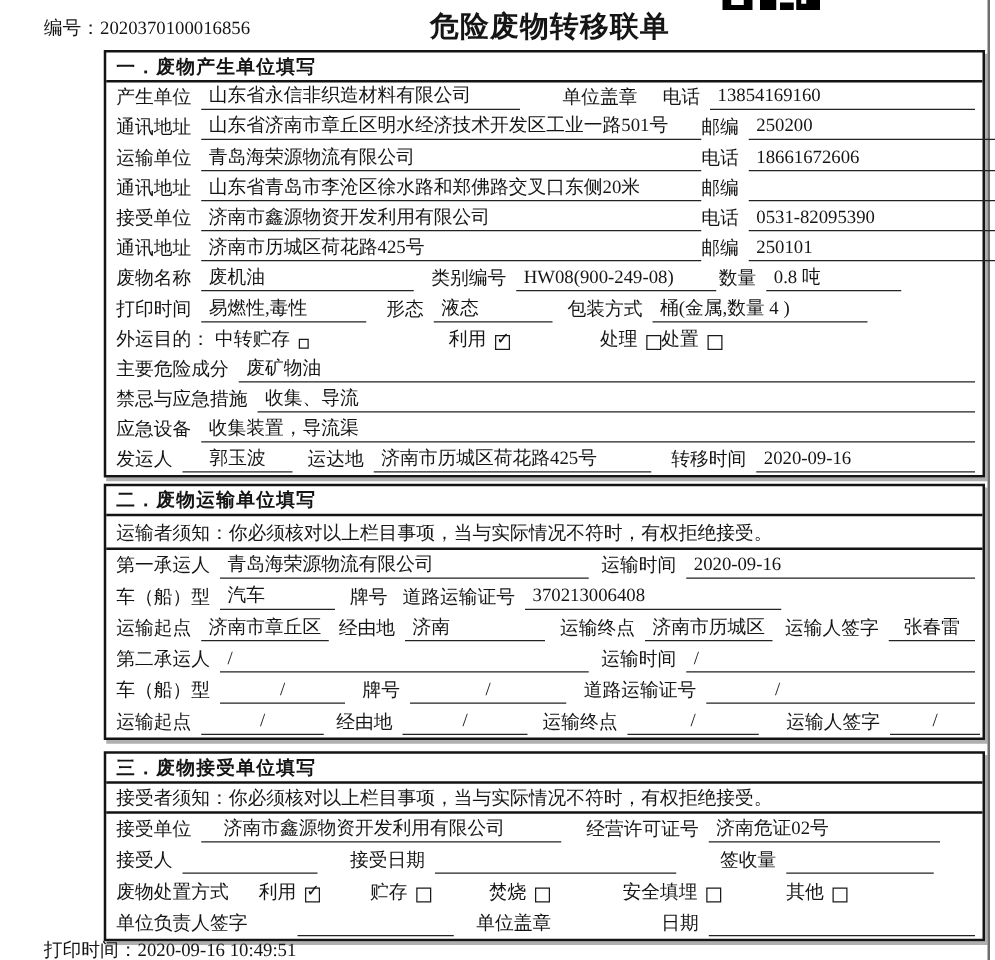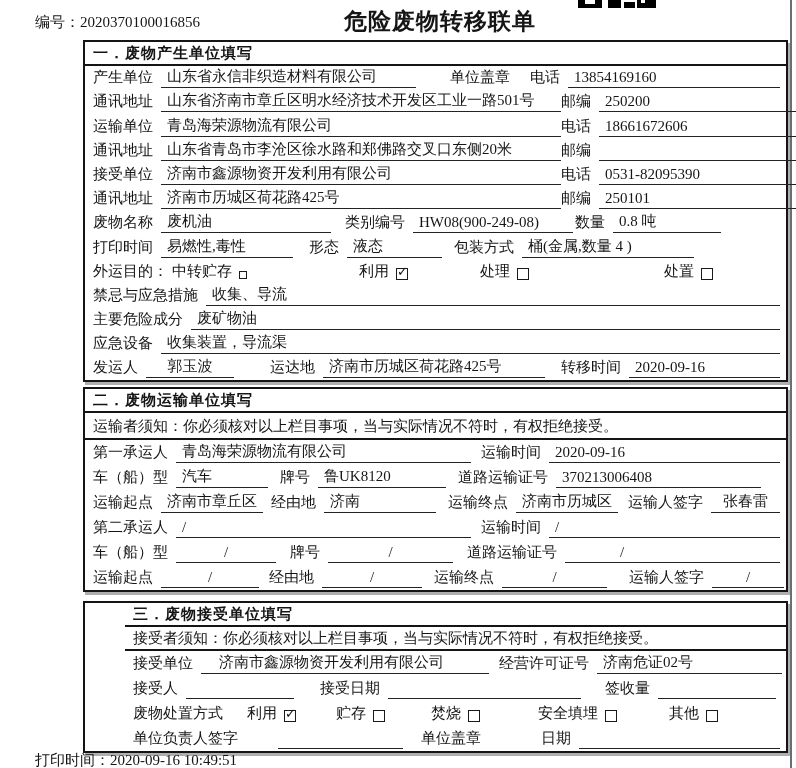--- a/index.html
+++ b/index.html
@@ -48,21 +48,21 @@
   .cb {
     display: inline-block; width: 12px; height: 12px;
     border: 1.5px solid #1a1a1a; margin: 0 0 4px 7px; position: relative; flex: none;
   }
   .cb.small { width: 8px; height: 8px; border-width: 1px; margin-bottom: 5px; }
   .cb.checked::after {
     content: "\2713"; position: absolute; left: 0px; top: -5px;
     font-family: "DejaVu Sans", sans-serif; font-size: 13px; font-weight: bold; color: #111;
   }
   .s2 { margin-top: 5px; }
-  .s3 { margin-top: 9px; padding-left: 40px; }
+  .s3 { margin-top: 9px; }
   .footer { position: absolute; left: 35px; top: 751px; white-space: nowrap; }
 </style>
 </head>
 <body>
 
 <div class="serial"><span>编号：</span><span>2020370100016856</span></div>
 <div class="form-title">危险废物转移联单</div>
 <div class="stamp-artifact">
   <span class="b" style="left:0;top:0;width:24px;height:8px"></span>
   <span class="w" style="left:7px;top:0;width:10px;height:4px"></span>
@@ -140,43 +140,43 @@
     </div>
 
     <div class="row">
       <span class="lbl">外运目的：</span>
       <span class="lbl" style="margin-left:4px">中转贮存</span>
       <span class="cb small"></span>
       <span class="lbl" style="margin-left:112px">利用</span>
       <span class="cb checked"></span>
       <span class="lbl" style="margin-left:72px">处理</span>
       <span class="cb"></span>
-      <span class="lbl" style="margin-left:135px">处置</span>
-      <span class="cb"></span>
+      <span class="lbl" style="">处置</span>
+      <span class="cb"></span>
+    </div>
+
+    <div class="row">
+      <span class="lbl">主要危险成分</span>
+      <span class="val grow">废矿物油</span>
     </div>
 
     <div class="row">
       <span class="lbl">禁忌与应急措施</span>
       <span class="val grow">收集、导流</span>
     </div>
 
     <div class="row">
-      <span class="lbl">主要危险成分</span>
-      <span class="val grow">废矿物油</span>
-    </div>
-
-    <div class="row">
       <span class="lbl">应急设备</span>
       <span class="val grow">收集装置，导流渠</span>
     </div>
 
     <div class="row">
       <span class="lbl">发运人</span>
       <span class="val c" style="width:88px">郭玉波</span>
-      <span class="lbl" style="margin-left:36px">运达地</span>
+      <span class="lbl" style="margin-left:12px">运达地</span>
       <span class="val" style="width:222px">济南市历城区荷花路425号</span>
       <span class="lbl" style="margin-left:16px">转移时间</span>
       <span class="val grow">2020-09-16</span>
     </div>
   </div>
 
   <div class="sec-box s2">
     <div class="sec-head">二．废物运输单位填写</div>
     <div class="notice-row">运输者须知：你必须核对以上栏目事项，当与实际情况不符时，有权拒绝接受。</div>
 
@@ -184,21 +184,20 @@
       <span class="lbl">第一承运人</span>
       <span class="val" style="width:295px">青岛海荣源物流有限公司</span>
       <span class="lbl" style="margin-left:10px">运输时间</span>
       <span class="val grow">2020-09-16</span>
     </div>
 
     <div class="row">
       <span class="lbl">车（船）型</span>
       <span class="val" style="width:92px">汽车</span>
       <span class="lbl" style="margin-left:12px">牌号</span>
-      <span class="val" style="width:128px">鲁UK8120</span>
       <span class="lbl" style="margin-left:12px">道路运输证号</span>
       <span class="val" style="width:205px">370213006408</span>
     </div>
 
     <div class="row">
       <span class="lbl">运输起点</span>
       <span class="val" style="width:102px">济南市章丘区</span>
       <span class="lbl" style="margin-left:8px">经由地</span>
       <span class="val" style="width:112px">济南</span>
       <span class="lbl" style="margin-left:12px">运输终点</span>
@@ -235,30 +234,30 @@
     </div>
   </div>
 
   <div class="sec-box s3">
     <div class="sec-head">三．废物接受单位填写</div>
     <div class="notice-row" style="height:24px;padding-top:2px">接受者须知：你必须核对以上栏目事项，当与实际情况不符时，有权拒绝接受。</div>
 
     <div class="row">
       <span class="lbl">接受单位</span>
       <span class="val" style="width:288px;padding-left:18px">济南市鑫源物资开发利用有限公司</span>
-      <span class="lbl" style="margin-left:10px">经营许可证号</span>
+      <span class="lbl" style="margin-left:20px">经营许可证号</span>
       <span class="val" style="width:185px">济南危证02号</span>
     </div>
 
     <div class="row">
       <span class="lbl">接受人</span>
       <span class="val" style="width:108px"></span>
       <span class="lbl" style="margin-left:26px">接受日期</span>
       <span class="val" style="width:193px"></span>
-      <span class="lbl" style="margin-left:24px">签收量</span>
+      <span class="lbl" style="margin-left:35px">签收量</span>
       <span class="val" style="width:118px"></span>
     </div>
 
     <div class="row">
       <span class="lbl">废物处置方式</span>
       <span class="lbl" style="margin-left:24px">利用</span>
       <span class="cb checked"></span>
       <span class="lbl" style="margin-left:40px">贮存</span>
       <span class="cb"></span>
       <span class="lbl" style="margin-left:46px">焚烧</span>
@@ -266,19 +265,19 @@
       <span class="lbl" style="margin-left:58px">安全填埋</span>
       <span class="cb"></span>
       <span class="lbl" style="margin-left:52px">其他</span>
       <span class="cb"></span>
     </div>
 
     <div class="row">
       <span class="lbl">单位负责人签字</span>
       <span class="val" style="width:125px;margin-left:40px"></span>
       <span class="lbl" style="margin-left:18px">单位盖章</span>
-      <span class="lbl" style="margin-left:60px">日期</span>
+      <span class="lbl" style="margin-left:88px">日期</span>
       <span class="val grow"></span>
     </div>
   </div>
 </div>
 
 <div class="footer"><span>打印时间：</span><span>2020-09-16 10:49:51</span></div>
 
 </body></html>

